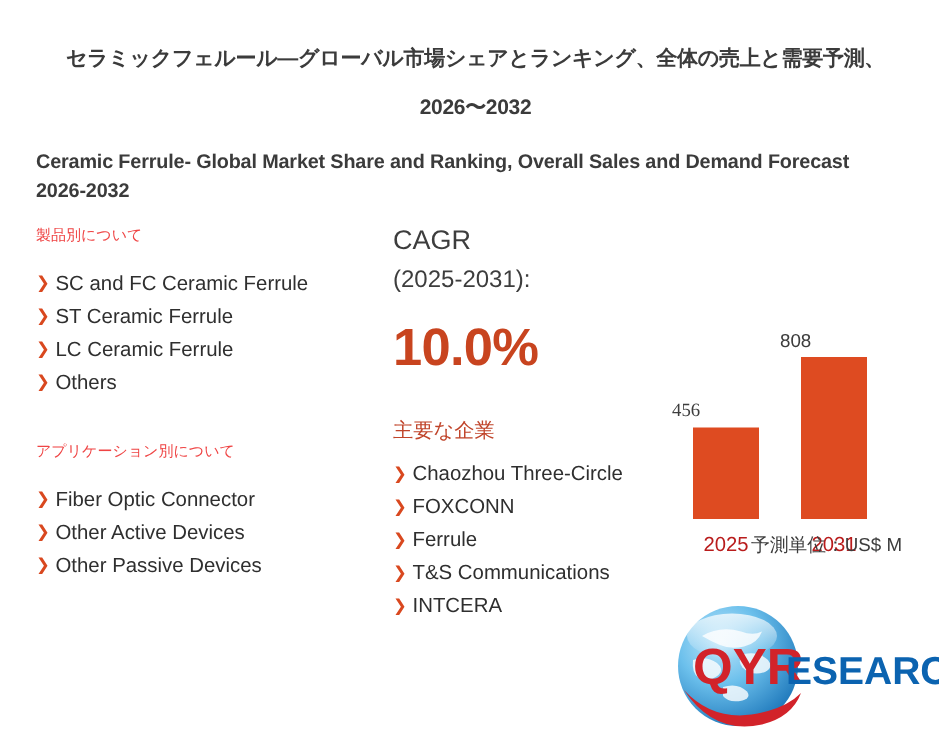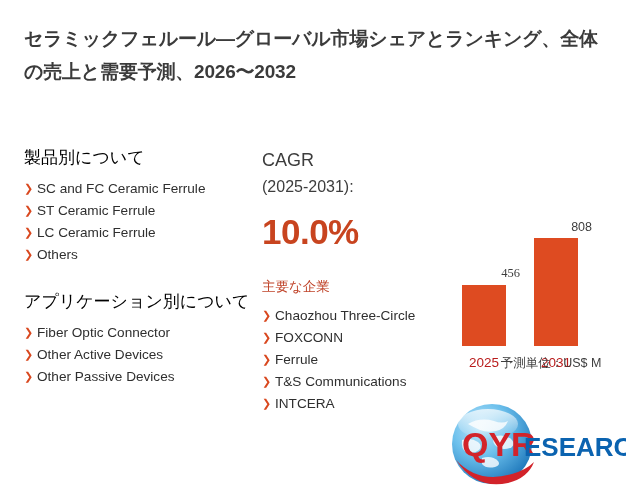--- a/index.html
+++ b/index.html
@@ -17,26 +17,27 @@
   }
 
   
   .header {
     position: absolute;
     left: 24px;
     top: 22px;
     width: 586px;
   }
   .title {
-    font-size: 19px;
+    font-size: 14px;
     line-height: 33px;
     font-weight: 700;
     color: #3b3b3b;
     letter-spacing: -0.2px;
     margin: 0;
+    text-align: center;
   }
   .subtitle {
     margin: 10px 0 0 0;
     font-size: 13.2px;
     line-height: 19px;
     font-weight: 700;
     color: #3b3b3b;
     width: 545px;
     letter-spacing: -0.1px;
   }
@@ -56,22 +57,22 @@
   }
   .col-right {
     position: absolute;
     left: 440px;
     top: 148px;
     width: 190px;
     height: 340px;
   }
 
   .section-head {
-    color: #000000;
-    font-size: 17px;
+    color: #ef4444;
+    font-size: 10px;
     line-height: 20px;
     font-weight: 400;
     margin: 0 0 10px 0;
   }
   .spacer-block { height: 26px; }
 
   ul.bullets {
     list-style: none;
     margin: 0;
     padding: 0;
@@ -154,21 +155,21 @@
     position: absolute;
     bottom: 0;
     left: 0;
     width: 44px;
     background: #de4b21;
   }
   .bar-val {
     position: absolute;
     left: -14px;
     width: 72px;
-    text-align: right;
+    text-align: left;
     font-size: 12.5px;
     color: #3d3d3d;
   }
   .bar-cat {
     position: absolute;
     left: -14px;
     width: 72px;
     bottom: -24px;
     text-align: center;
     font-size: 13.5px;
@@ -192,20 +193,21 @@
     width: 178px;
     height: 88px;
   }
   .logo svg { display: block; }
 </style>
 </head>
 <body>
 
 <div class="header">
   <h1 class="title">セラミックフェルール—グローバル市場シェアとランキング、全体の売上と需要予測、2026〜2032</h1>
+  <div class="subtitle">Ceramic Ferrule- Global Market Share and Ranking, Overall Sales and Demand Forecast 2026-2032</div>
 </div>
 
 <div class="col-left">
 
   <div class="section-head">製品別について</div>
 
   <ul class="bullets">
     <li>
       <span class="chev">❯</span>
       <span>SC and FC Ceramic Ferrule</span>

